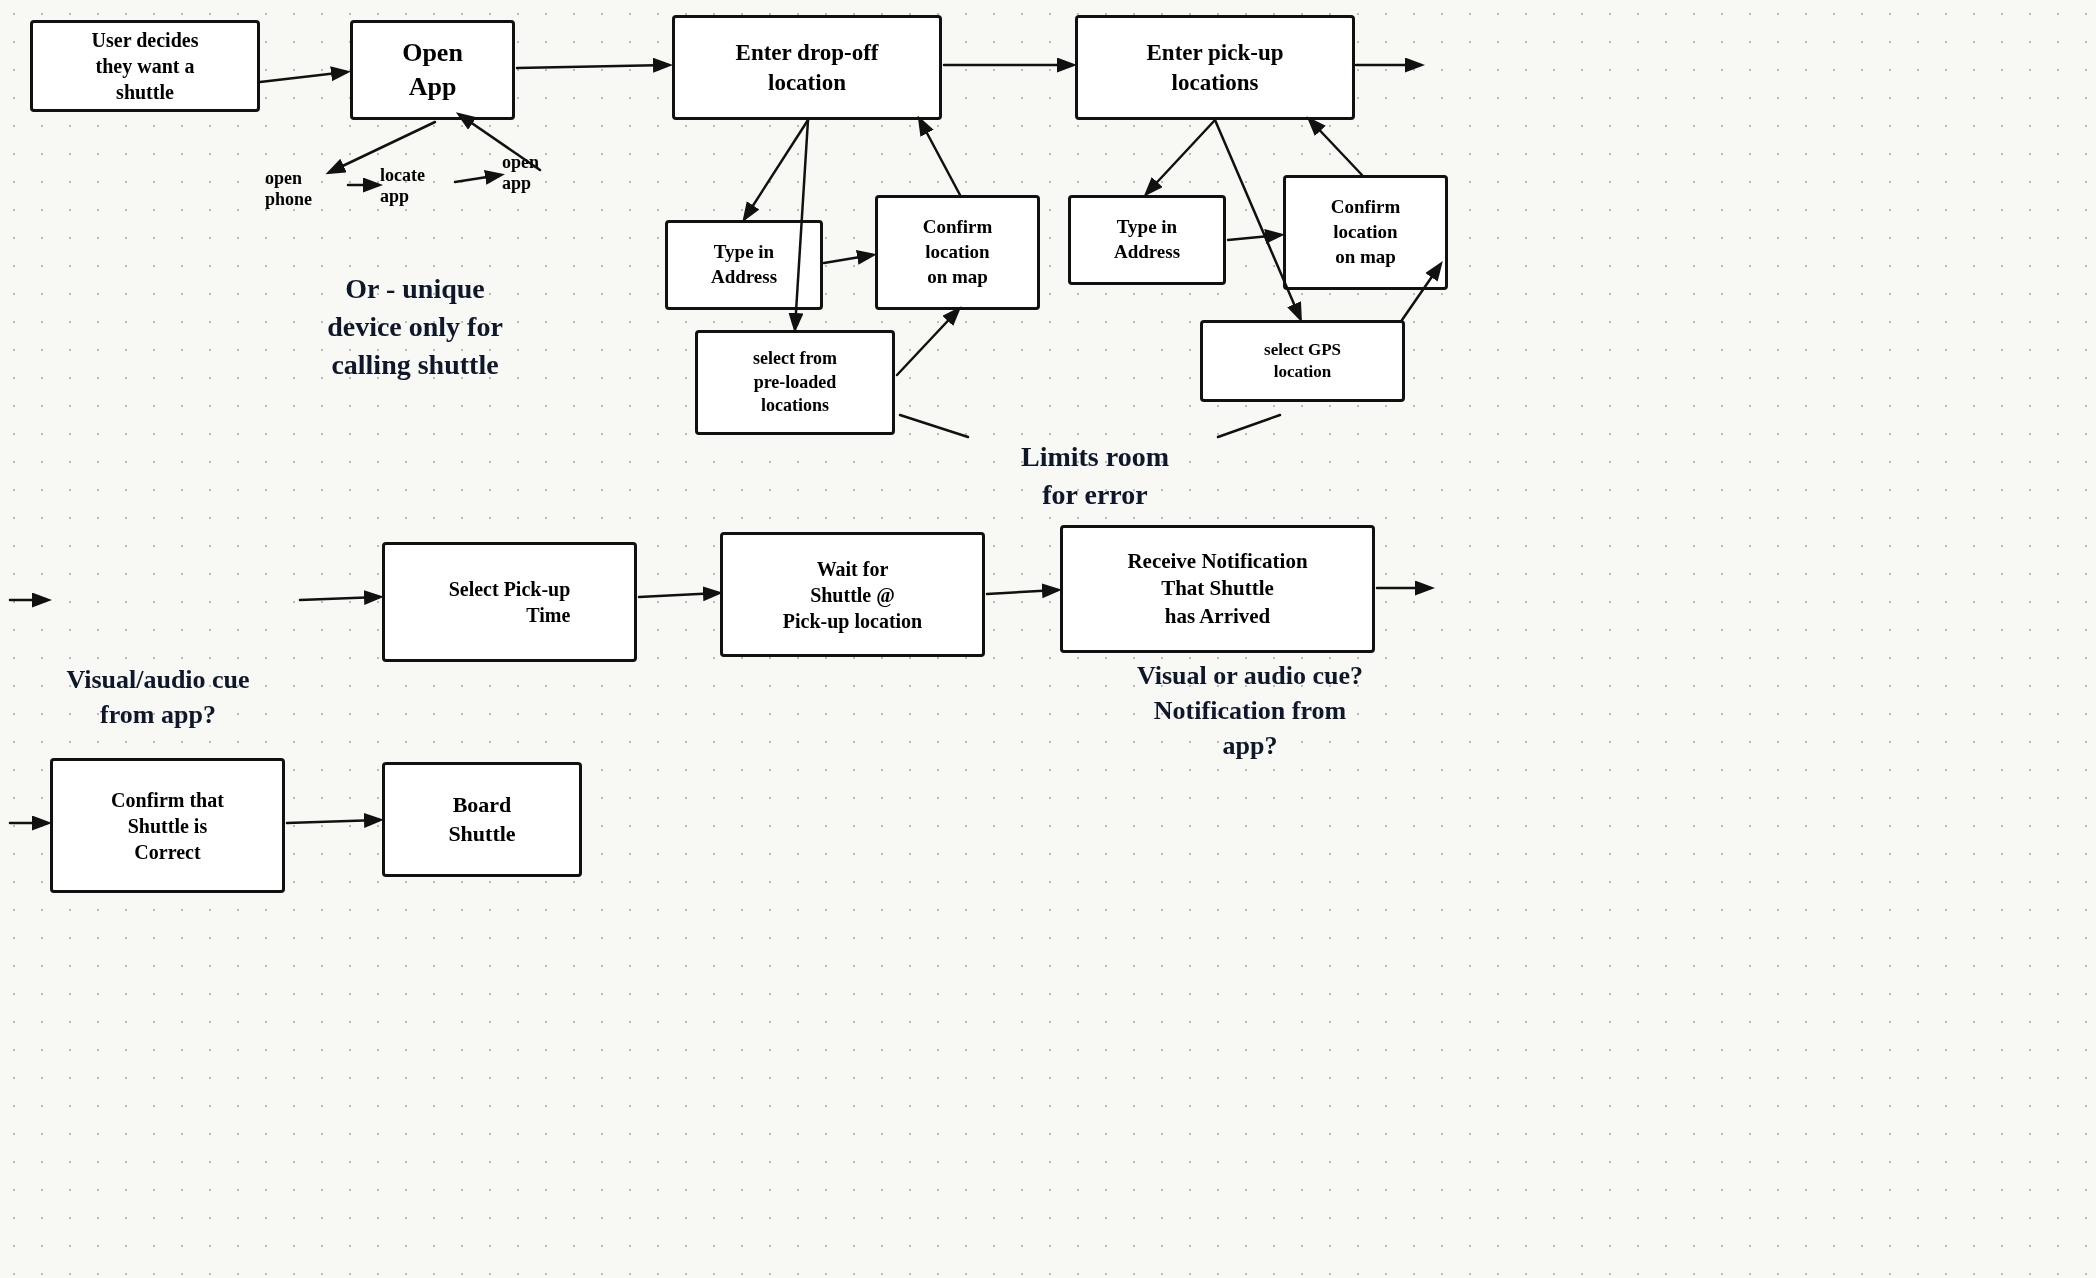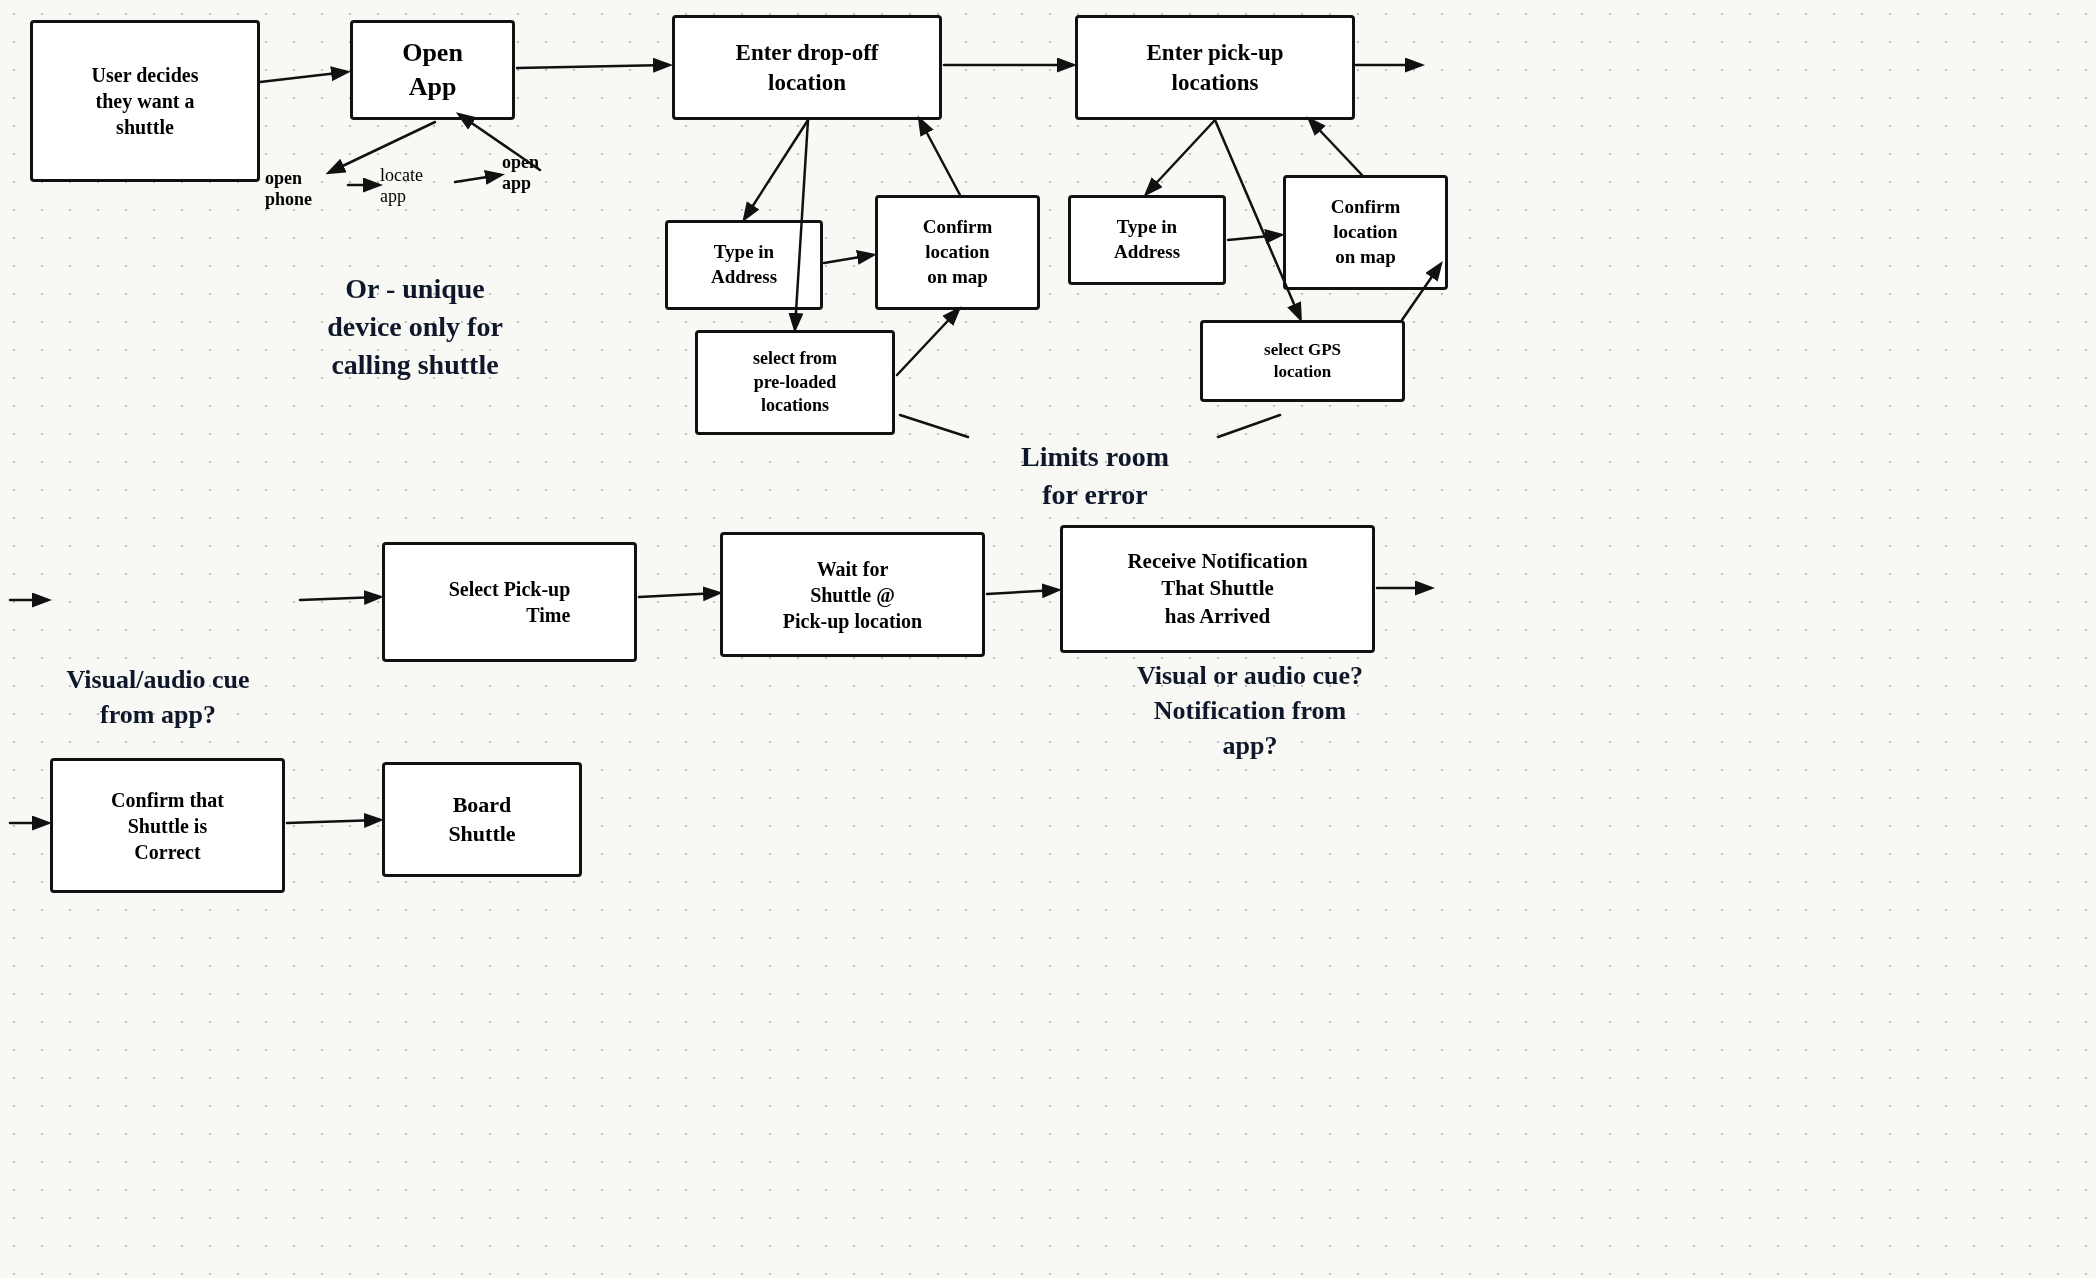--- a/index.html
+++ b/index.html
@@ -76,21 +76,21 @@
     .arrows-svg .arrowhead {
       fill: #111;
       stroke: none;
     }
   </style>
 </head>
 <body>
 
 <div class="diagram-container">
 
-  <div class="sketch-box handwritten" style="left:30px; top:20px; width:230px; height:162px;">User decides<br>they want a<br>shuttle</div>
+  <div class="sketch-box handwritten" style="left:30px; top:20px; width:230px; height:92px;">User decides<br>they want a<br>shuttle</div>
 
   <div class="sketch-box handwritten" style="left:350px; top:20px; width:165px; height:100px; font-size:26px;">Open<br>App</div>
 
   <div class="sketch-box handwritten" style="left:672px; top:15px; width:270px; height:105px; font-size:23px;">Enter drop-off<br>location</div>
 
   <div class="sketch-box handwritten" style="left:1075px; top:15px; width:280px; height:105px; font-size:23px;">Enter pick-up<br>locations</div>
 
   <div class="sketch-box handwritten" style="left:665px; top:220px; width:158px; height:90px; font-size:19px;">Type in<br>Address</div>
 
   <div class="sketch-box handwritten" style="left:875px; top:195px; width:165px; height:115px; font-size:19px;">Confirm<br>location<br>on map</div>
@@ -108,21 +108,21 @@
 
   <div class="sketch-box handwritten" style="left:720px; top:532px; width:265px; height:125px; font-size:20px;">Wait for<br>Shuttle @<br>Pick-up location</div>
 
   <div class="sketch-box handwritten" style="left:1060px; top:525px; width:315px; height:128px; font-size:21px;">Receive Notification<br>That Shuttle<br>has Arrived</div>
 
   <div class="sketch-box handwritten" style="left:50px; top:758px; width:235px; height:135px; font-size:20px;">Confirm that<br>Shuttle is<br>Correct</div>
 
   <div class="sketch-box handwritten" style="left:382px; top:762px; width:200px; height:115px; font-size:22px;">Board<br>Shuttle</div>
 
   <div style="position:absolute; left:265px; top:168px; font-family:'Comic Sans MS',cursive; font-size:18px; font-weight:700;">open<br>phone</div>
-  <div style="position:absolute; left:380px; top:165px; font-family:'Comic Sans MS',cursive; font-size:18px; font-weight:400;">locate<br>app</div>
+  <div style="position:absolute; left:380px; top:165px; font-family:'Comic Sans MS',cursive; font-size:18px; font-weight:700;">locate<br>app</div>
   <div style="position:absolute; left:502px; top:152px; font-family:'Comic Sans MS',cursive; font-size:18px; font-weight:700;">open<br>app</div>
 
   <div class="annotation-red" style="left:280px; top:270px; width:270px; font-size:28px;">Or - unique<br>device only for<br>calling shuttle</div>
 
   <div class="annotation-red" style="left:18px; top:662px; width:280px; font-size:26px;">Visual/audio cue<br>from app?</div>
 
   <div class="annotation-red" style="left:970px; top:438px; width:250px; font-size:28px;">Limits room<br>for error</div>
 
   <div class="annotation-red" style="left:1080px; top:658px; width:340px; font-size:26px;">Visual or audio cue?<br>Notification from<br>app?</div>
 

